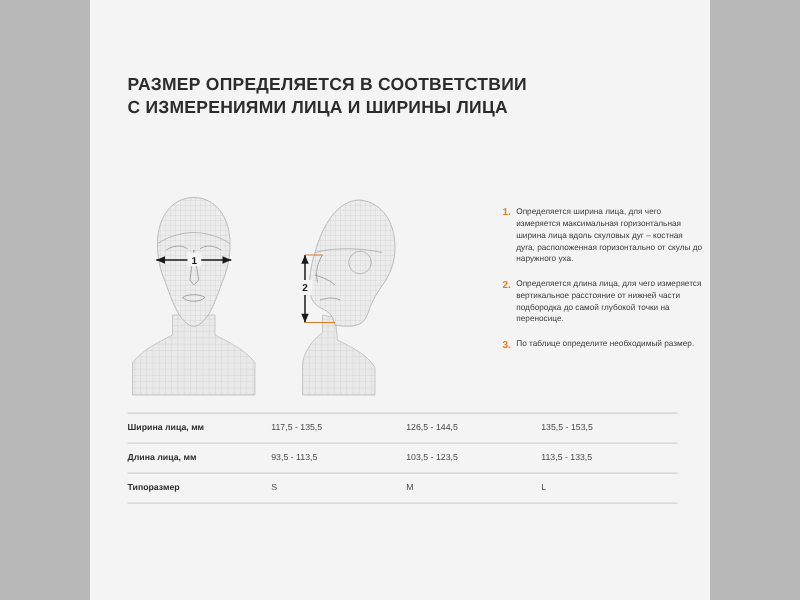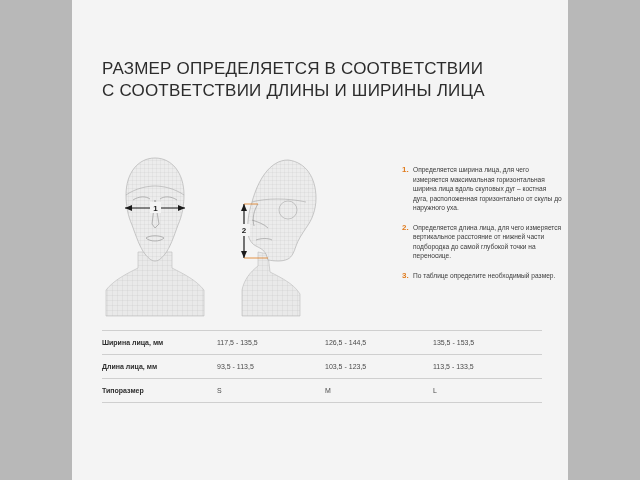--- a/index.html
+++ b/index.html
@@ -35,22 +35,22 @@
     width: 496px;
     height: 480px;
     background: #f4f4f4;
   }
   .title {
     position: absolute;
     left: 30px;
     top: 58px;
     width: 420px;
     color: #2c2c2c;
-    font-size: 17px;
-    font-weight: normal;
+    font-size: 14px;
+    font-weight: bold;
     line-height: 1.32;
     letter-spacing: 0.2px;
   }
   .title-line { display: block; white-space: nowrap; }
 
   
   .figures {
     position: absolute;
     left: 20px;
     top: 140px;
@@ -117,21 +117,21 @@
 
 <div class="stage">
 
   <div class="pillar-left"></div>
   <div class="pillar-right"></div>
 
   <div class="canvas">
 
     <div class="title">
       <span class="title-line">РАЗМЕР ОПРЕДЕЛЯЕТСЯ В СООТВЕТСТВИИ</span>
-      <span class="title-line">С СООТВЕТСТВИИ ДЛИНЫ И ШИРИНЫ ЛИЦА</span>
+      <span class="title-line">С ИЗМЕРЕНИЯМИ ЛИЦА И ШИРИНЫ ЛИЦА</span>
     </div>
 
     <div class="figures">
       <svg class="fig-svg" width="250" height="180" viewBox="0 0 250 180">
         <defs>
           <pattern id="mesh" width="5" height="5" patternUnits="userSpaceOnUse">
             <path d="M5 0 L0 0 0 5" fill="none" stroke="#bdbdbd" stroke-width="0.4"></path>
           </pattern>
           <pattern id="meshfine" width="4" height="4" patternUnits="userSpaceOnUse">
             <path d="M4 0 L0 0 0 4" fill="none" stroke="#c2c2c2" stroke-width="0.4"></path>

